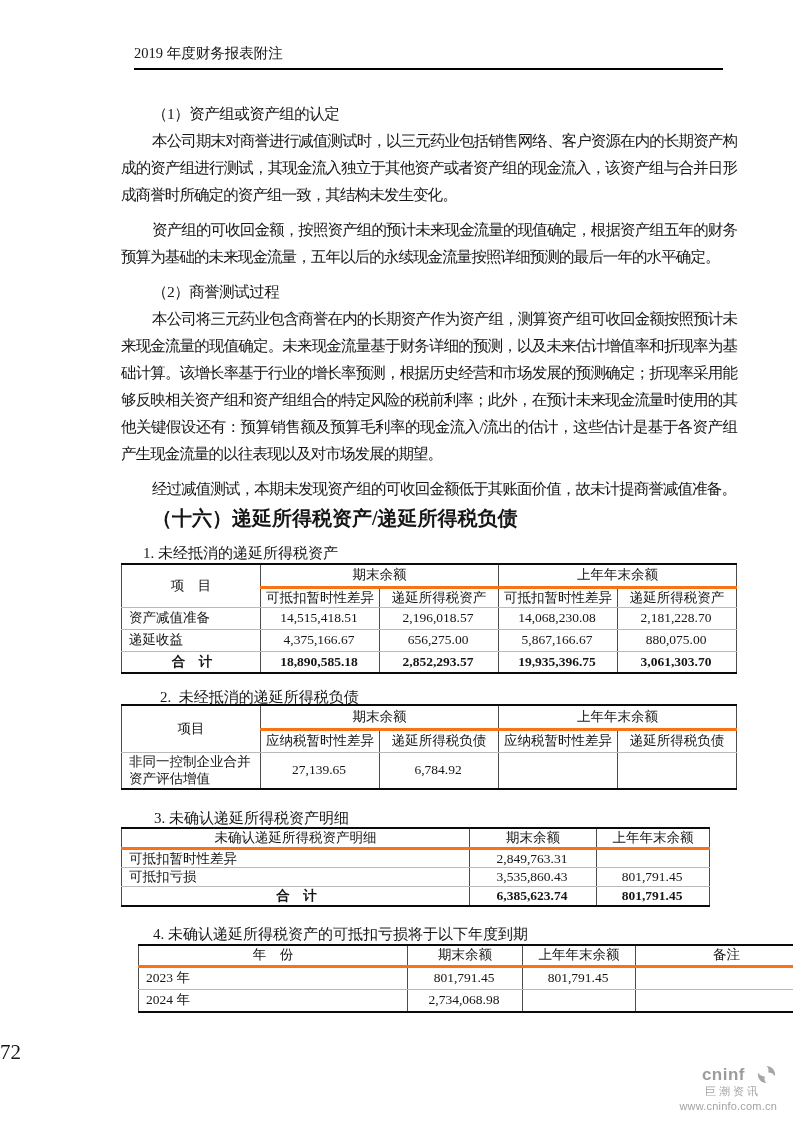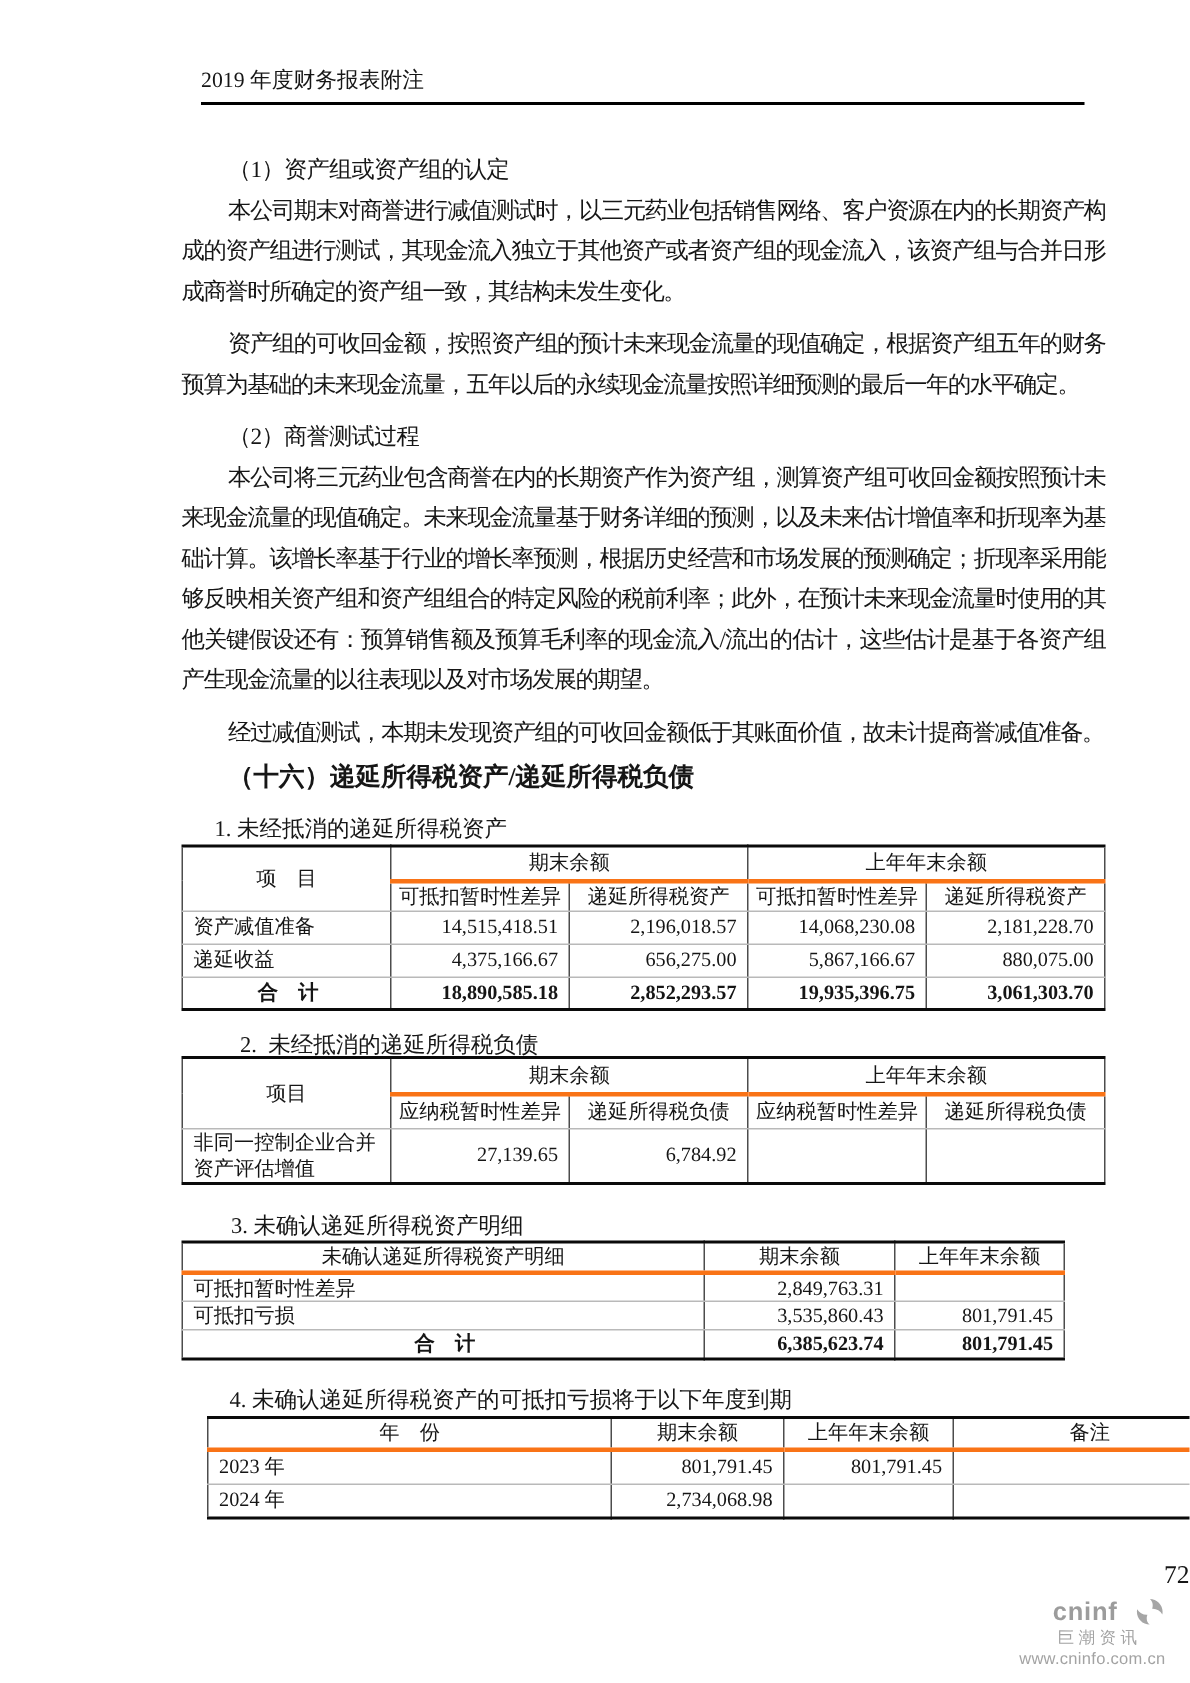--- a/index.html
+++ b/index.html
@@ -12,50 +12,50 @@
   .page-header { left:134px; top:44px; width:589px; display:flex;
                  justify-content:space-between; align-items:flex-end;
                  border-bottom:2px solid #000; padding-bottom:5px; font-size:14.5px; }
 
   
   .blk { left:121px; width:616px; }
   .para { font-size:15.5px; letter-spacing:-0.9px; line-height:27px;
           text-align:justify; text-indent:31px; margin:0; }
   .hline { font-size:15.5px; letter-spacing:-0.5px; line-height:27px;
            padding-left:31px; margin:0; }
-  .section-title { font-size:17px; font-weight:bold; letter-spacing:0;
+  .section-title { font-size:20px; font-weight:bold; letter-spacing:0;
                    line-height:28px; padding-left:31px; margin:0; }
   .subitem { font-size:15px; line-height:24px; margin:0; white-space:pre-wrap; }
   .ind1 { padding-left:22px; } .ind2 { padding-left:39px; }
   .ind3 { padding-left:33px; } .ind4 { padding-left:32px; }
 
   
   .tbl { border-collapse:collapse; table-layout:fixed; font-size:13.5px;
          color:#151515; border-top:2.5px solid #0a0a0a; border-bottom:2.5px solid #0a0a0a; }
   .tbl th, .tbl td { border-left:1px solid #4c4c4c; border-right:1px solid #4c4c4c;
          border-top:1px solid #b9b9b9; border-bottom:1px solid #b9b9b9;
          font-weight:normal; padding:0 5px; text-align:center;
          vertical-align:middle; line-height:1.3; overflow:hidden; }
   .tbl th { padding:0 2px; }
   .tbl .gh { border-bottom:3px solid #f97316; }
   .tbl .label { text-align:left; padding-left:7px;margin-left:28px; }
-  .tbl .num { text-align:right; padding-right:7px; }
+  .tbl .num { text-align:center; padding-right:7px; }
   .tbl tr.total td { font-weight:bold; border-top:1px solid #7e7e7e; }
   .tbl tr.total td.label { text-align:center; }
   #t1 { left:121px; top:563px; width:616px; }
   #t1 tr.r1 { height:23px;margin-top:39px; } #t1 tr.r2 { height:20px; } #t1 tr.rd { height:22px; }
   #t2 { left:121px; top:704px; width:616px; }
   #t2 tr.r1 { height:24px; } #t2 tr.r2 { height:23px; } #t2 tr.rd { height:36px; }
   #t3 { left:121px; top:827px; width:589px; }
   #t3 tr { height:19px; }
   #t4 { left:138px; top:944px; width:680px; }
   #t4 tr.r1 { height:21px; } #t4 tr.rd { height:23px; }
 
   
-  .page-number { left:0; top:1040px; width:793px; text-align:right; font-size:17px; }
+  .page-number { left:0; top:1040px; width:793px; text-align:left; font-size:21px; }
   .cninfo { right:16px; top:1064px; text-align:right; color:#a3a3a3;
             font-family:"Liberation Sans","DejaVu Sans",sans-serif; }
   .cninfo .brand-row { display:flex; align-items:center; justify-content:flex-end; gap:11px; }
   .cninfo .brand { font-size:17px; font-weight:bold; color:#9c9c9c; letter-spacing:0.5px; }
   .cninfo .cn-name { font-size:11px; letter-spacing:3px; padding-right:16px; margin-top:-1px; }
   .cninfo .url { font-size:11px; letter-spacing:0.2px; margin-top:1px; }
 </style>
 </head>
 <body>
 

